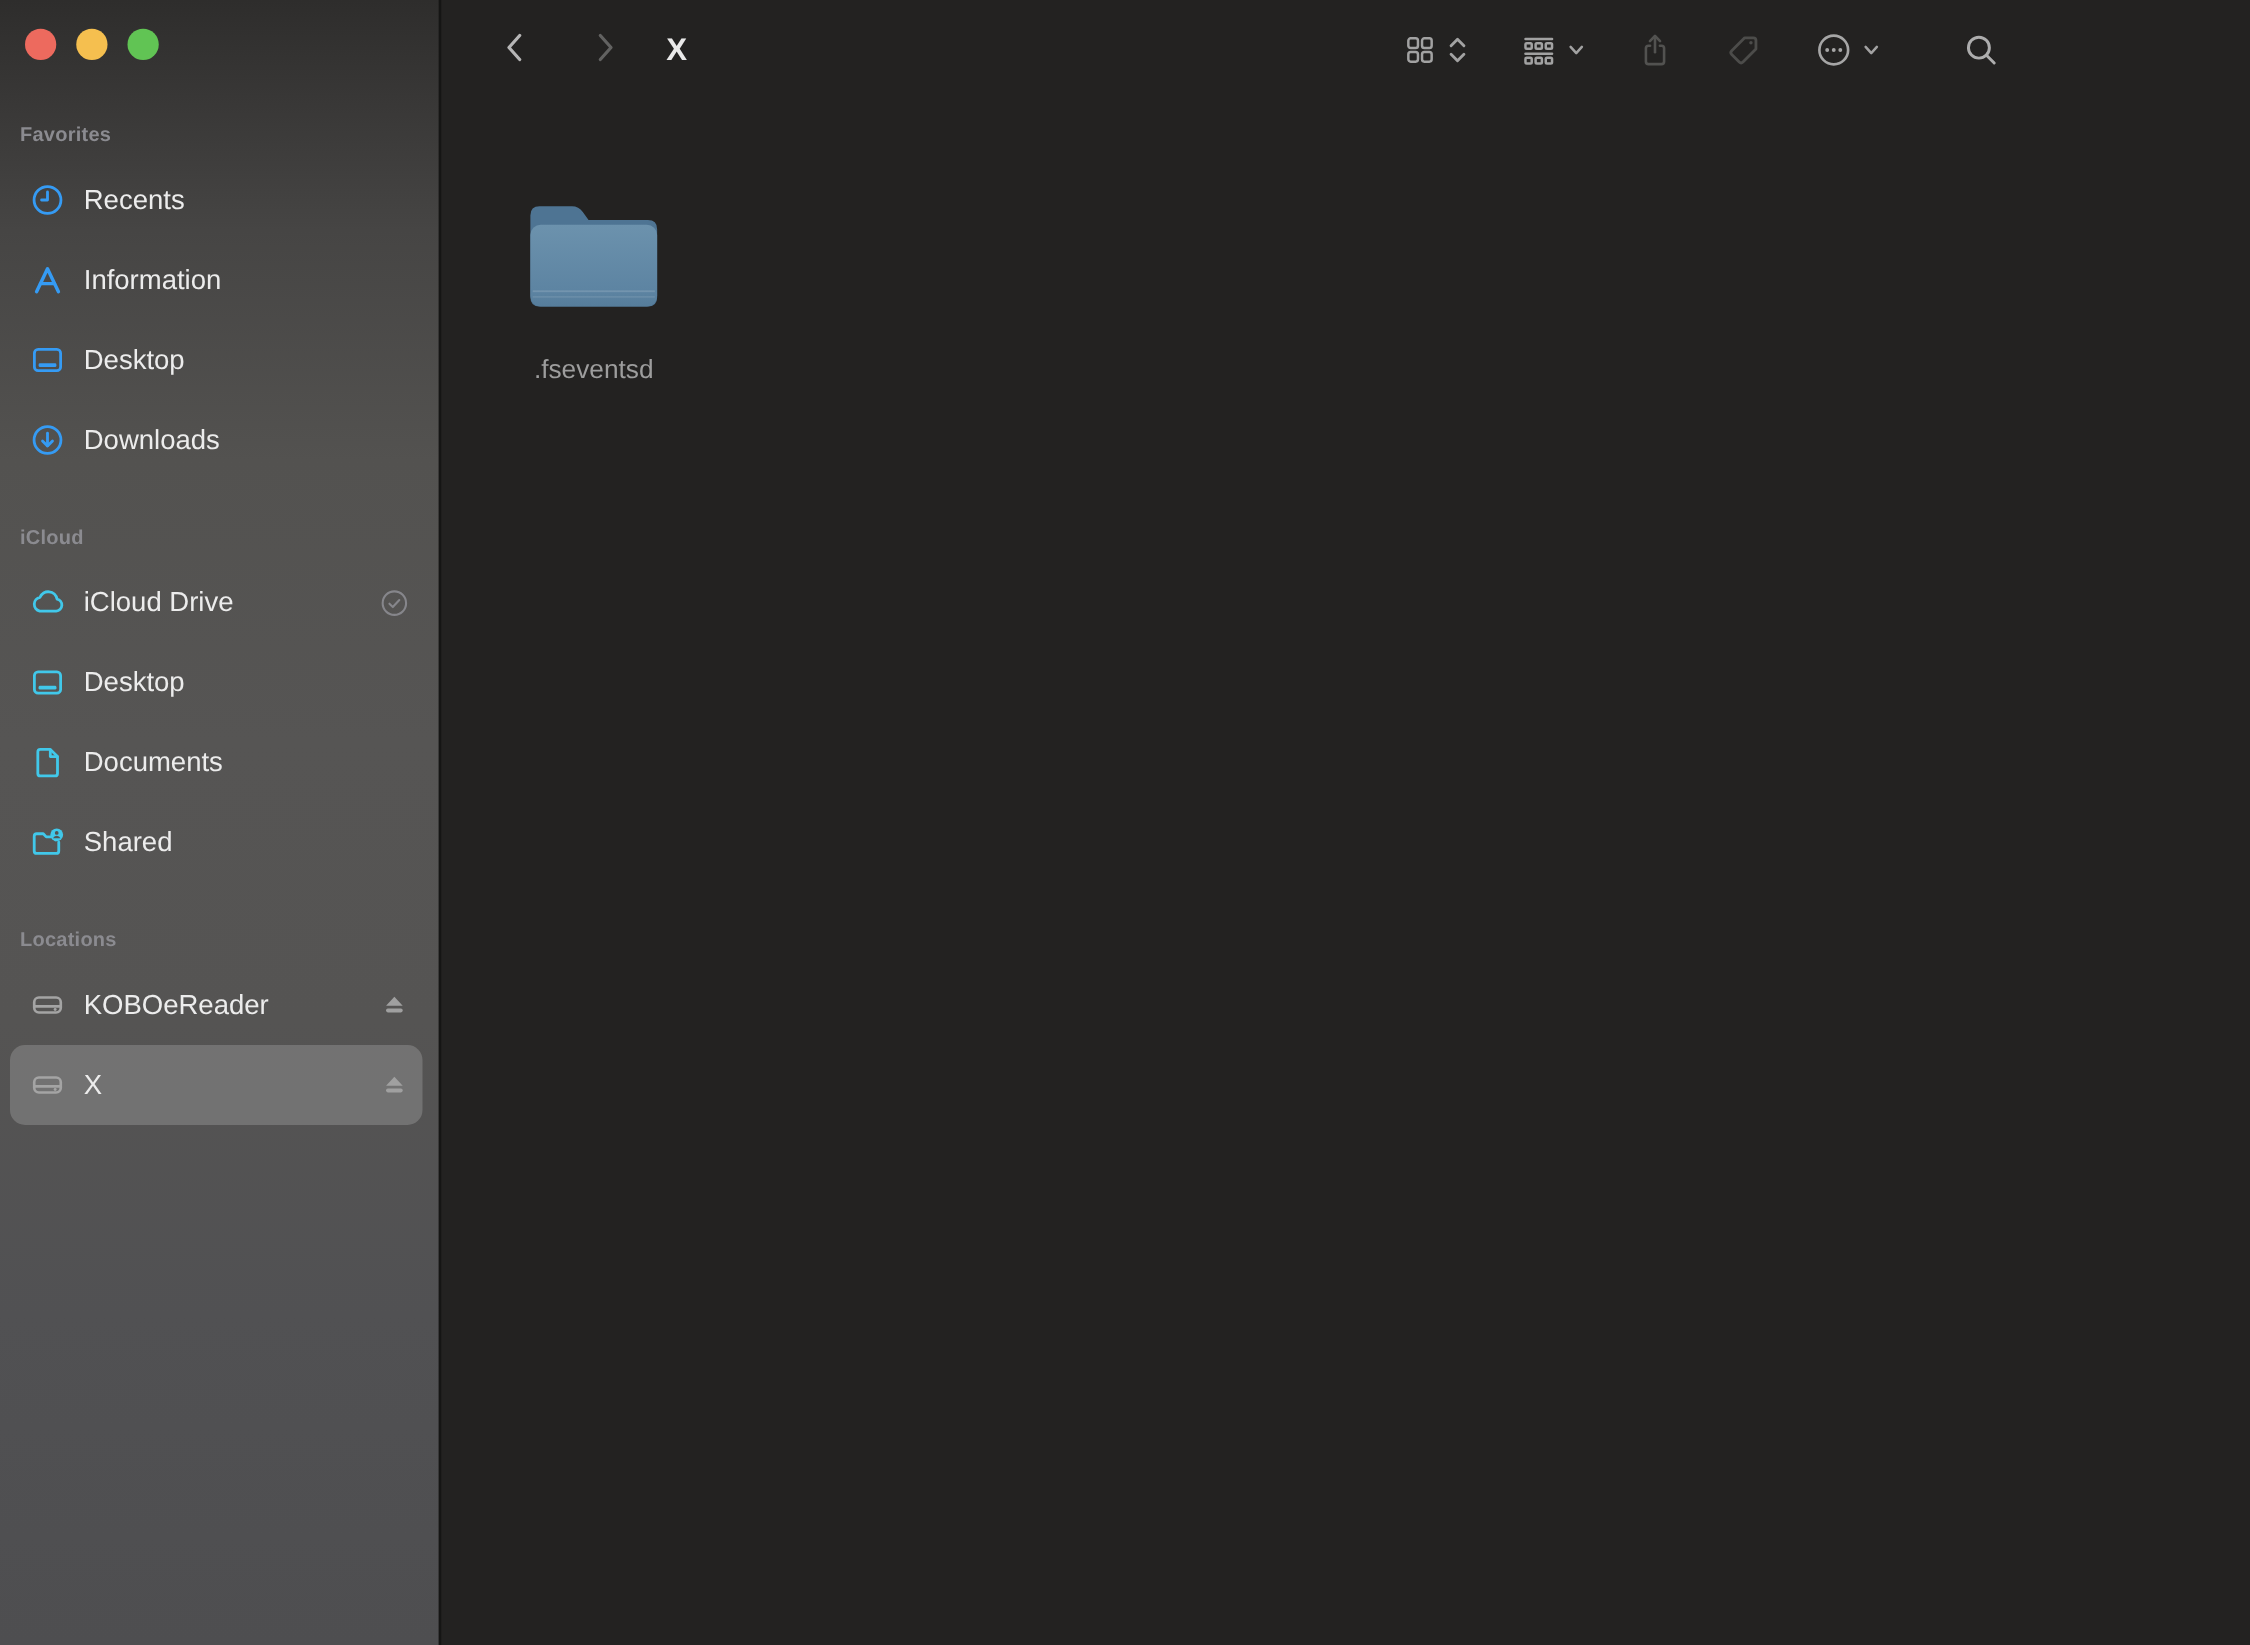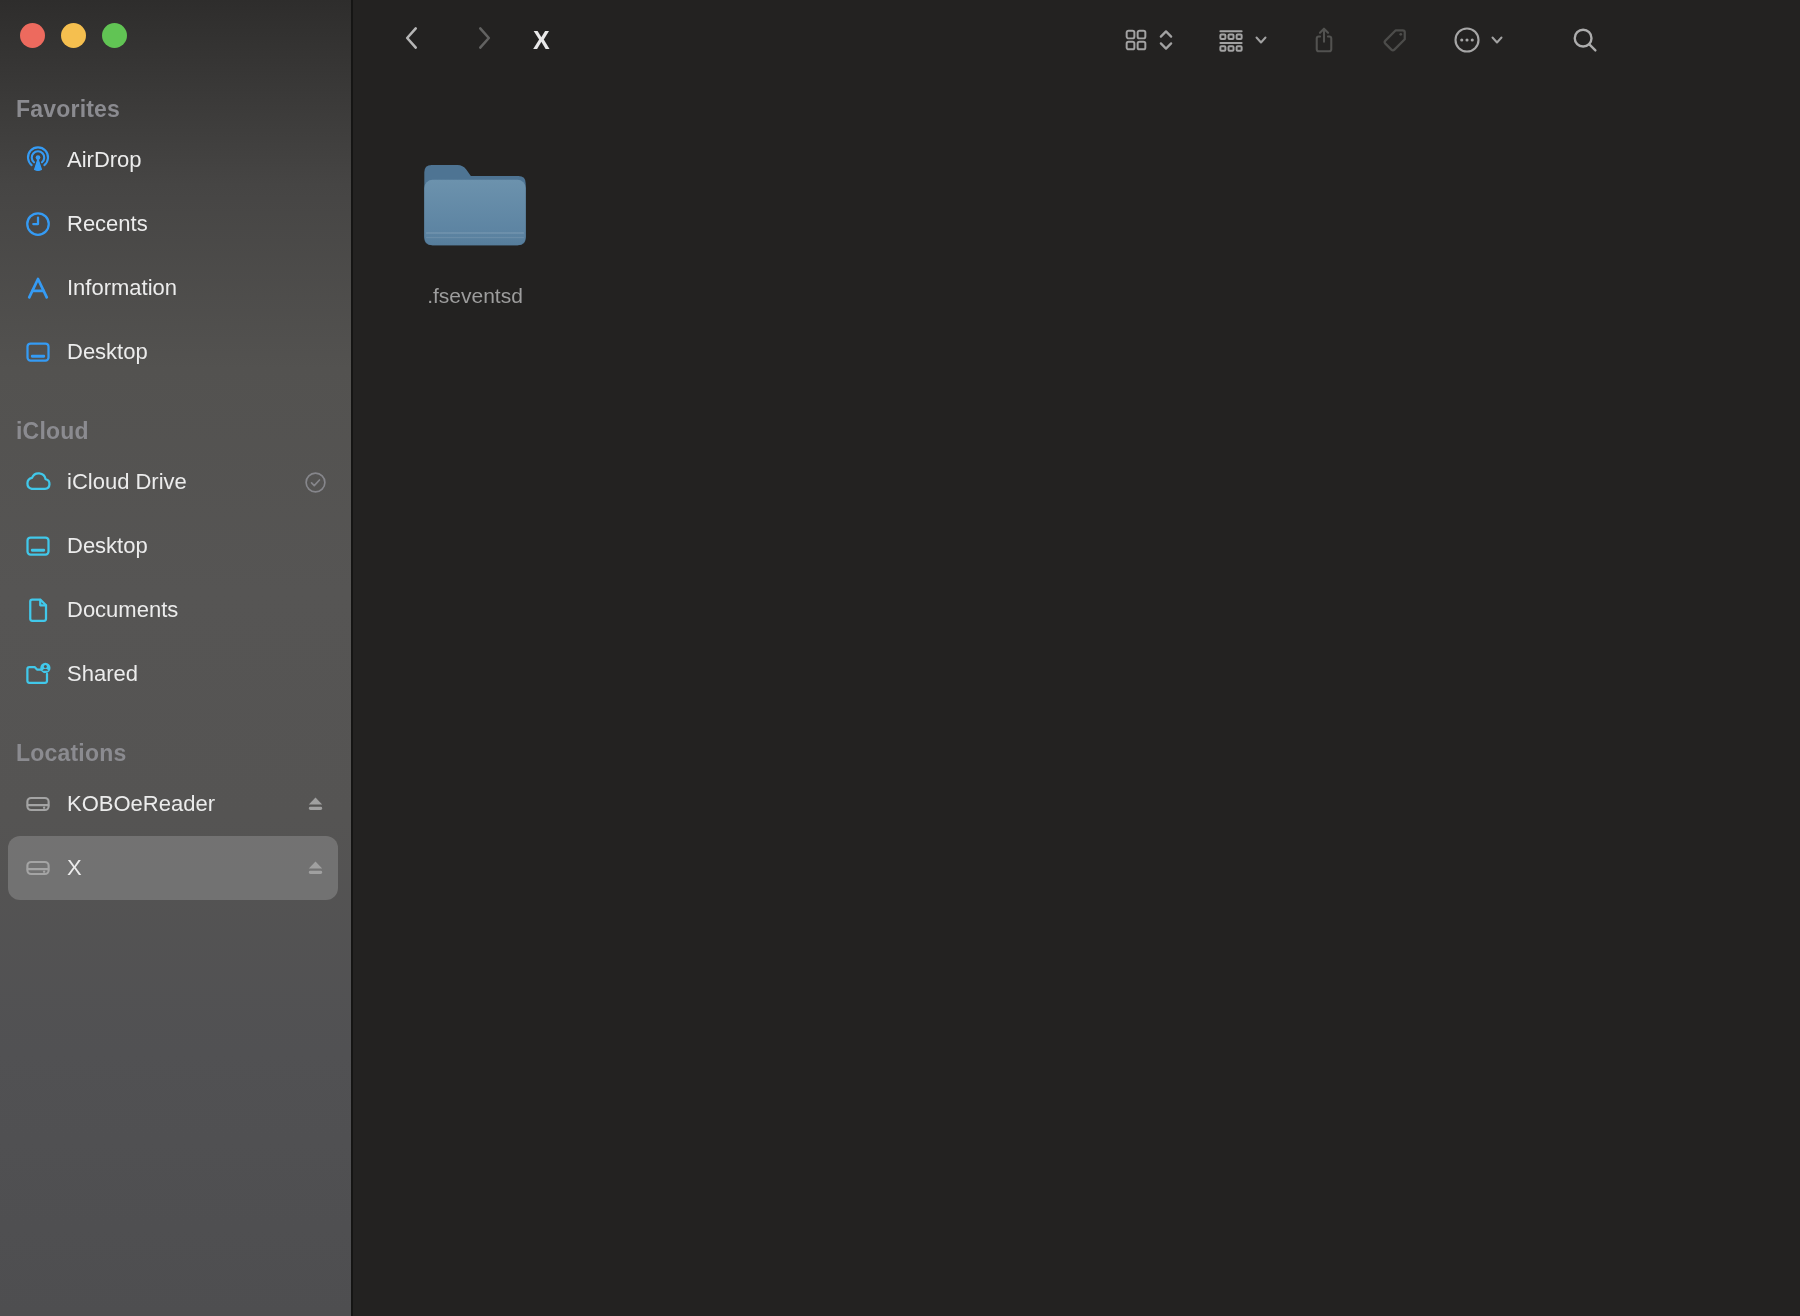--- a/index.html
+++ b/index.html
@@ -13,21 +13,21 @@
     position:absolute;left:0;top:0;width:353px;height:1316px;
     background:linear-gradient(180deg,#2e2d2c 0%,#464544 14%,#535250 28%,#565554 45%,#555453 62%,#515153 80%,#4e4e50 100%);
     border-right:2px solid #151514;
     box-sizing:border-box;
   }
   .traffic-lights{position:absolute;top:23px;left:20px;display:flex;gap:16px;}
   .tl{width:25px;height:25px;border-radius:50%;}
   .sidebar-sections{position:absolute;top:98px;left:0;right:0;}
   .section-header{
     height:22px;line-height:22px;margin:0 0 8px 16px;
-    font-size:23px;font-weight:700;color:#8b8b90;letter-spacing:.2px;
+    font-size:16px;font-weight:700;color:#8b8b90;letter-spacing:.2px;
   }
   .section{margin-bottom:36px;}
   .row{
     height:64px;display:flex;align-items:center;
     margin:0 13px 0 8px;padding:0 10px 0 14px;border-radius:12px;
     box-sizing:border-box;
   }
   .row.selected{background:rgba(255,255,255,0.18);}
   .row-icon{width:32px;height:32px;flex:0 0 32px;display:flex;align-items:center;justify-content:center;}
   .row-icon svg{width:30px;height:30px;display:block;}
@@ -69,31 +69,20 @@
     <div class="traffic-lights">
       <div class="tl" style="background:#ED6A5E"></div>
       <div class="tl" style="background:#F5BF4F"></div>
       <div class="tl" style="background:#61C454"></div>
     </div>
     <div class="sidebar-sections">
         <div class="section">
           <div class="section-header">Favorites</div>
           <div class="row">
             <span class="row-icon" style="color: rgb(53, 155, 244);">
-              <svg viewBox="0 0 24 24" fill="none" stroke="currentColor" stroke-linecap="round" stroke-linejoin="round" stroke-width="1.7">
-   <circle cx="12" cy="10" r="1.9" fill="currentColor" stroke="none"></circle>
-   <path d="M8.8 13.8 A5 5 0 1 1 15.2 13.8"></path>
-   <path d="M6.9 16.1 A8 8 0 1 1 17.1 16.1"></path>
-   <path d="M12 11.2 L9.3 19.6 Q12 21 14.7 19.6 Z" fill="currentColor" stroke-width="1"></path>
-              </svg>
-            </span>
-            <span class="row-label">AirDrop</span>
-          </div>
-          <div class="row">
-            <span class="row-icon" style="color: rgb(53, 155, 244);">
               <svg viewBox="0 0 24 24" fill="none" stroke="currentColor" stroke-linecap="round" stroke-linejoin="round" stroke-width="1.8">
    <circle cx="12" cy="12" r="8.6"></circle>
                 <path d="M12 6.8 V12 L8.2 12"></path>
               </svg>
             </span>
             <span class="row-label">Recents</span>
           </div>
           <div class="row">
             <span class="row-icon" style="color: rgb(53, 155, 244);">
               <svg viewBox="0 0 24 24" fill="none" stroke="currentColor" stroke-linecap="round" stroke-linejoin="round" stroke-width="2.2">
@@ -104,20 +93,30 @@
             <span class="row-label">Information</span>
           </div>
           <div class="row">
             <span class="row-icon" style="color: rgb(53, 155, 244);">
               <svg viewBox="0 0 24 24" fill="none" stroke="currentColor" stroke-linecap="round" stroke-linejoin="round" stroke-width="1.8">
    <rect x="3.6" y="5.2" width="16.8" height="13.6" rx="2.4"></rect>
    <rect x="6.3" y="14.1" width="11.4" height="2.4" rx="0.9" fill="currentColor" stroke="none"></rect>
               </svg>
             </span>
             <span class="row-label">Desktop</span>
+          </div>
+          <div class="row">
+            <span class="row-icon" style="color: rgb(53, 155, 244);">
+              <svg viewBox="0 0 24 24" fill="none" stroke="currentColor" stroke-linecap="round" stroke-linejoin="round" stroke-width="1.8">
+   <circle cx="12" cy="12" r="8.6"></circle>
+                <path d="M12 7.6 V15.6"></path>
+                <path d="M8.8 12.6 L12 15.9 L15.2 12.6"></path>
+              </svg>
+            </span>
+            <span class="row-label">Downloads</span>
           </div>
         </div>
         <div class="section">
           <div class="section-header">iCloud</div>
           <div class="row">
             <span class="row-icon" style="color: rgb(65, 200, 234);">
               <svg viewBox="0 0 24 24" fill="none" stroke="currentColor" stroke-linecap="round" stroke-linejoin="round" stroke-width="1.8">
    <path d="M7 17.5 h10.6 a3.9 3.9 0 0 0 0.5 -7.7 A5.7 5.7 0 0 0 7.2 8.7 A4.5 4.5 0 0 0 7 17.5 Z"></path>
               </svg>
             </span>

